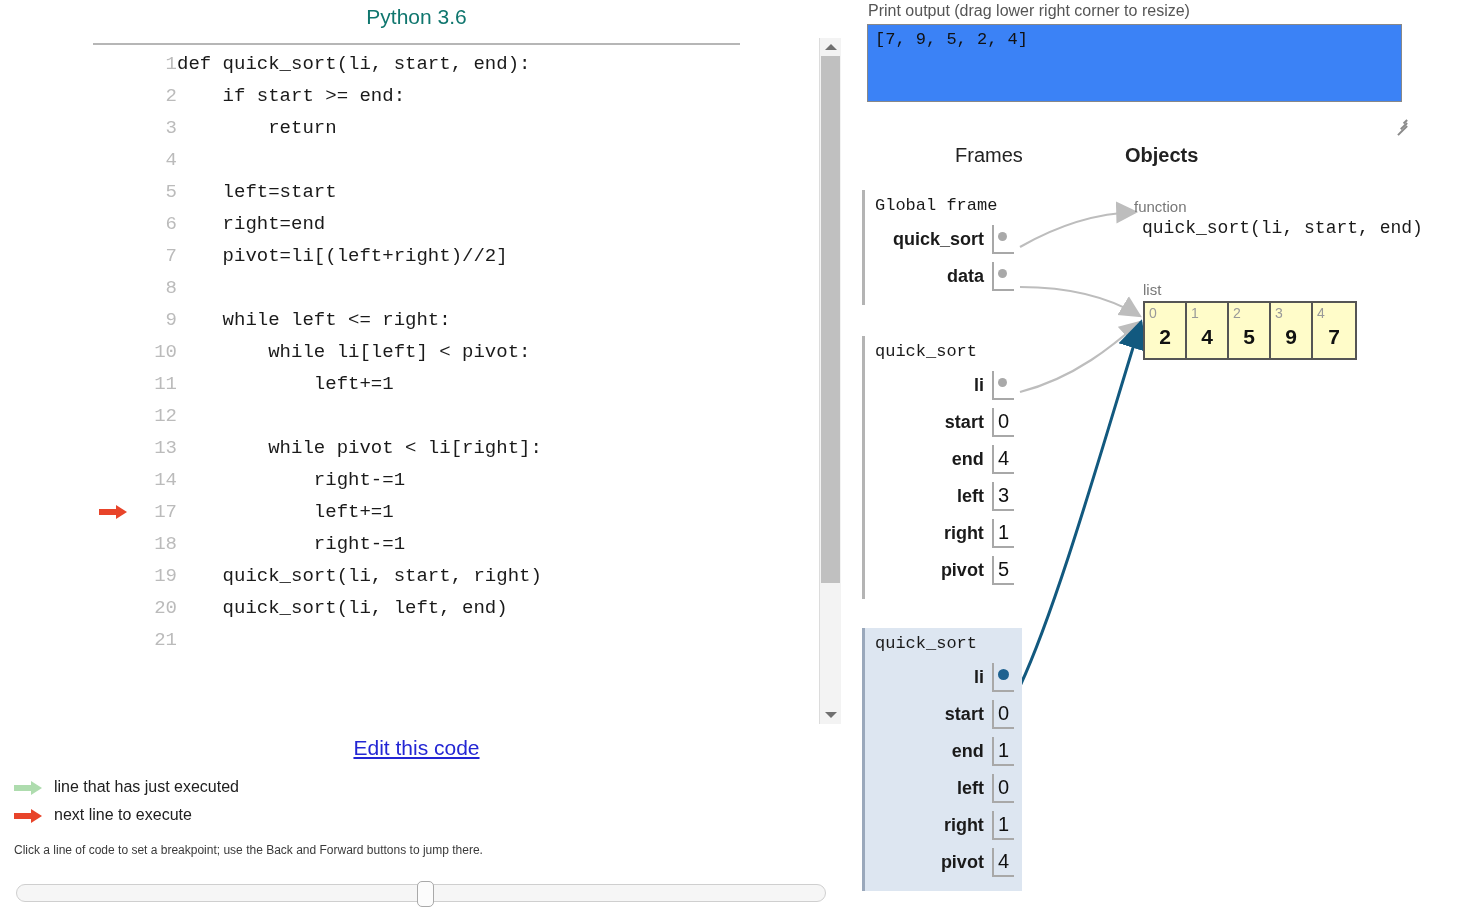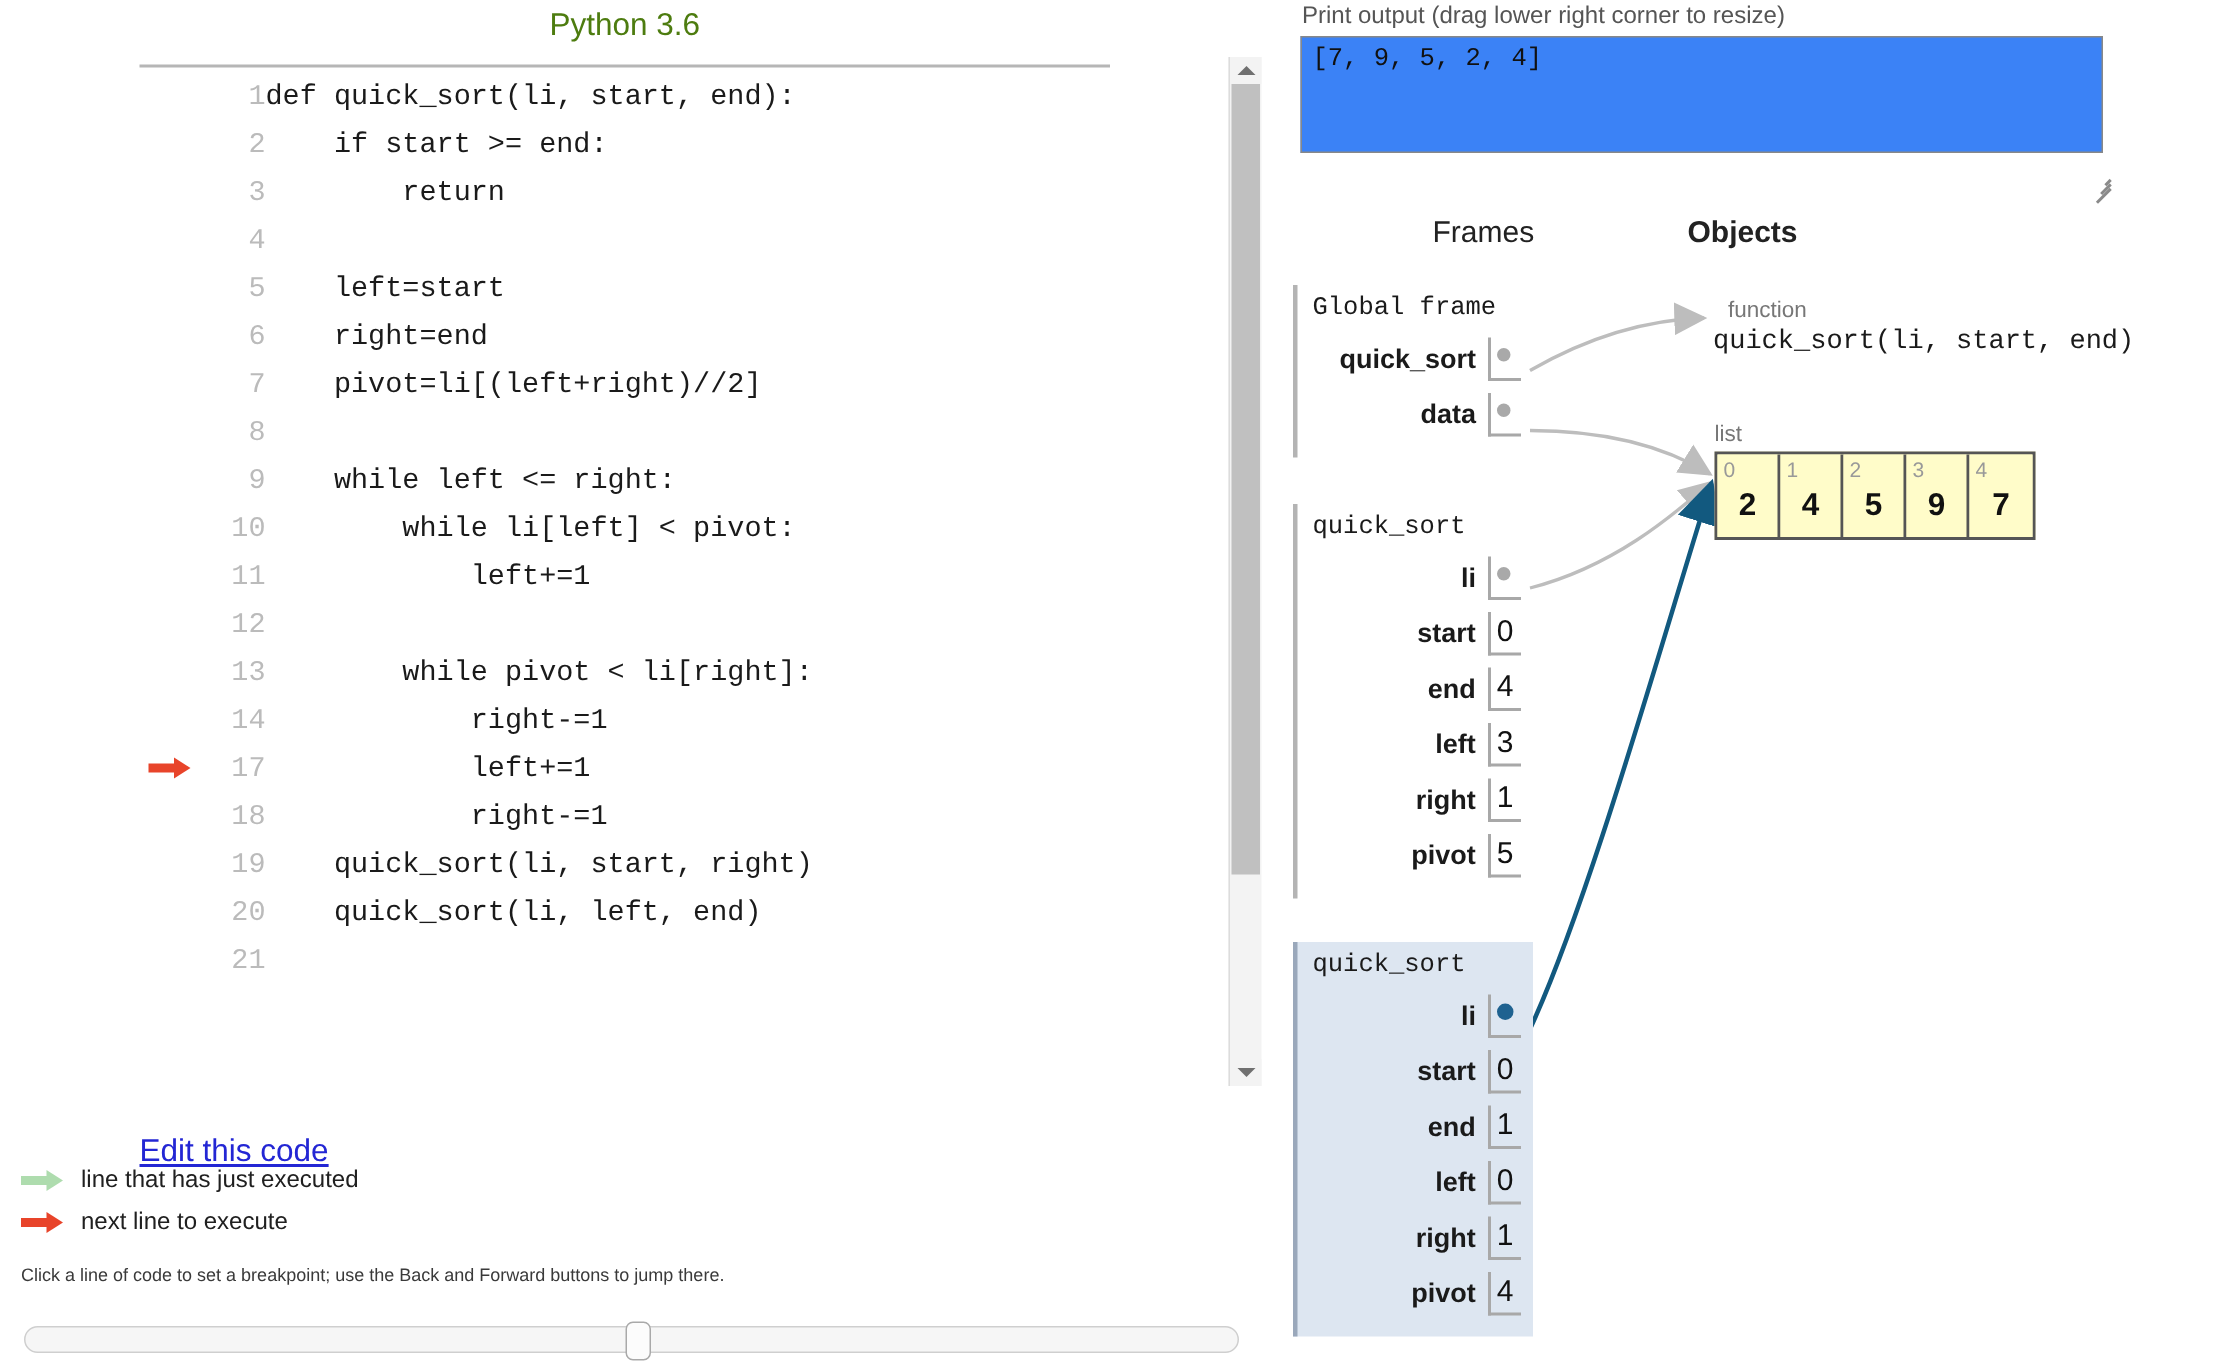--- a/index.html
+++ b/index.html
@@ -22,21 +22,21 @@
     position: absolute;
     left: 0; top: 0;
     width: 860px; height: 911px;
   }
   #lang-title {
     position: absolute;
     left: 93px; top: 5px;
     width: 647px;
     text-align: center;
     font-size: 21px;
-    color: #4d7c0f;
+    color: #0f766e;
     font-family: "Liberation Sans", sans-serif;
   }
   #code-divider {
     position: absolute;
     left: 93px; top: 43px;
     width: 647px; height: 2px;
     background: #b6b6b6;
   }
   #code-viewport {
     position: absolute;
@@ -140,22 +140,22 @@
     left: 1px; top: 18px;
     width: 19px; height: 527px;
     background: #c0c0c0;
   }
 
   
   #edit-link {
     position: absolute;
     left: 93px; top: 736px;
     width: 647px;
+    text-align: center;
     font-size: 21px;
-    margin-top: 20px;
   }
   #edit-link a {
     color: #2326d4;
     text-decoration: underline;
     cursor: pointer;
   }
   .legend-row {
     position: absolute;
     left: 14px;
     font-size: 16px;
@@ -621,21 +621,21 @@
           <div class="var-name">right</div>
           <div class="var-val">1</div>
         </div>
         <div class="var-row">
           <div class="var-name">pivot</div>
           <div class="var-val">4</div>
         </div>
       </div>
     </div>
 
-  <div class="obj-label" style="left:292px; top:198px;text-align:center;">function</div>
+  <div class="obj-label" style="left:274px; top:198px;text-align:center;">function</div>
   <div id="func-obj">quick_sort(li, start, end)</div>
 
   <div class="obj-label" style="left:283px; top:281px;">list</div>
   <div id="list-obj">
       <div class="list-cell">
         <span class="idx">0</span>
         <span class="val">2</span>
       </div>
       <div class="list-cell">
         <span class="idx">1</span>

